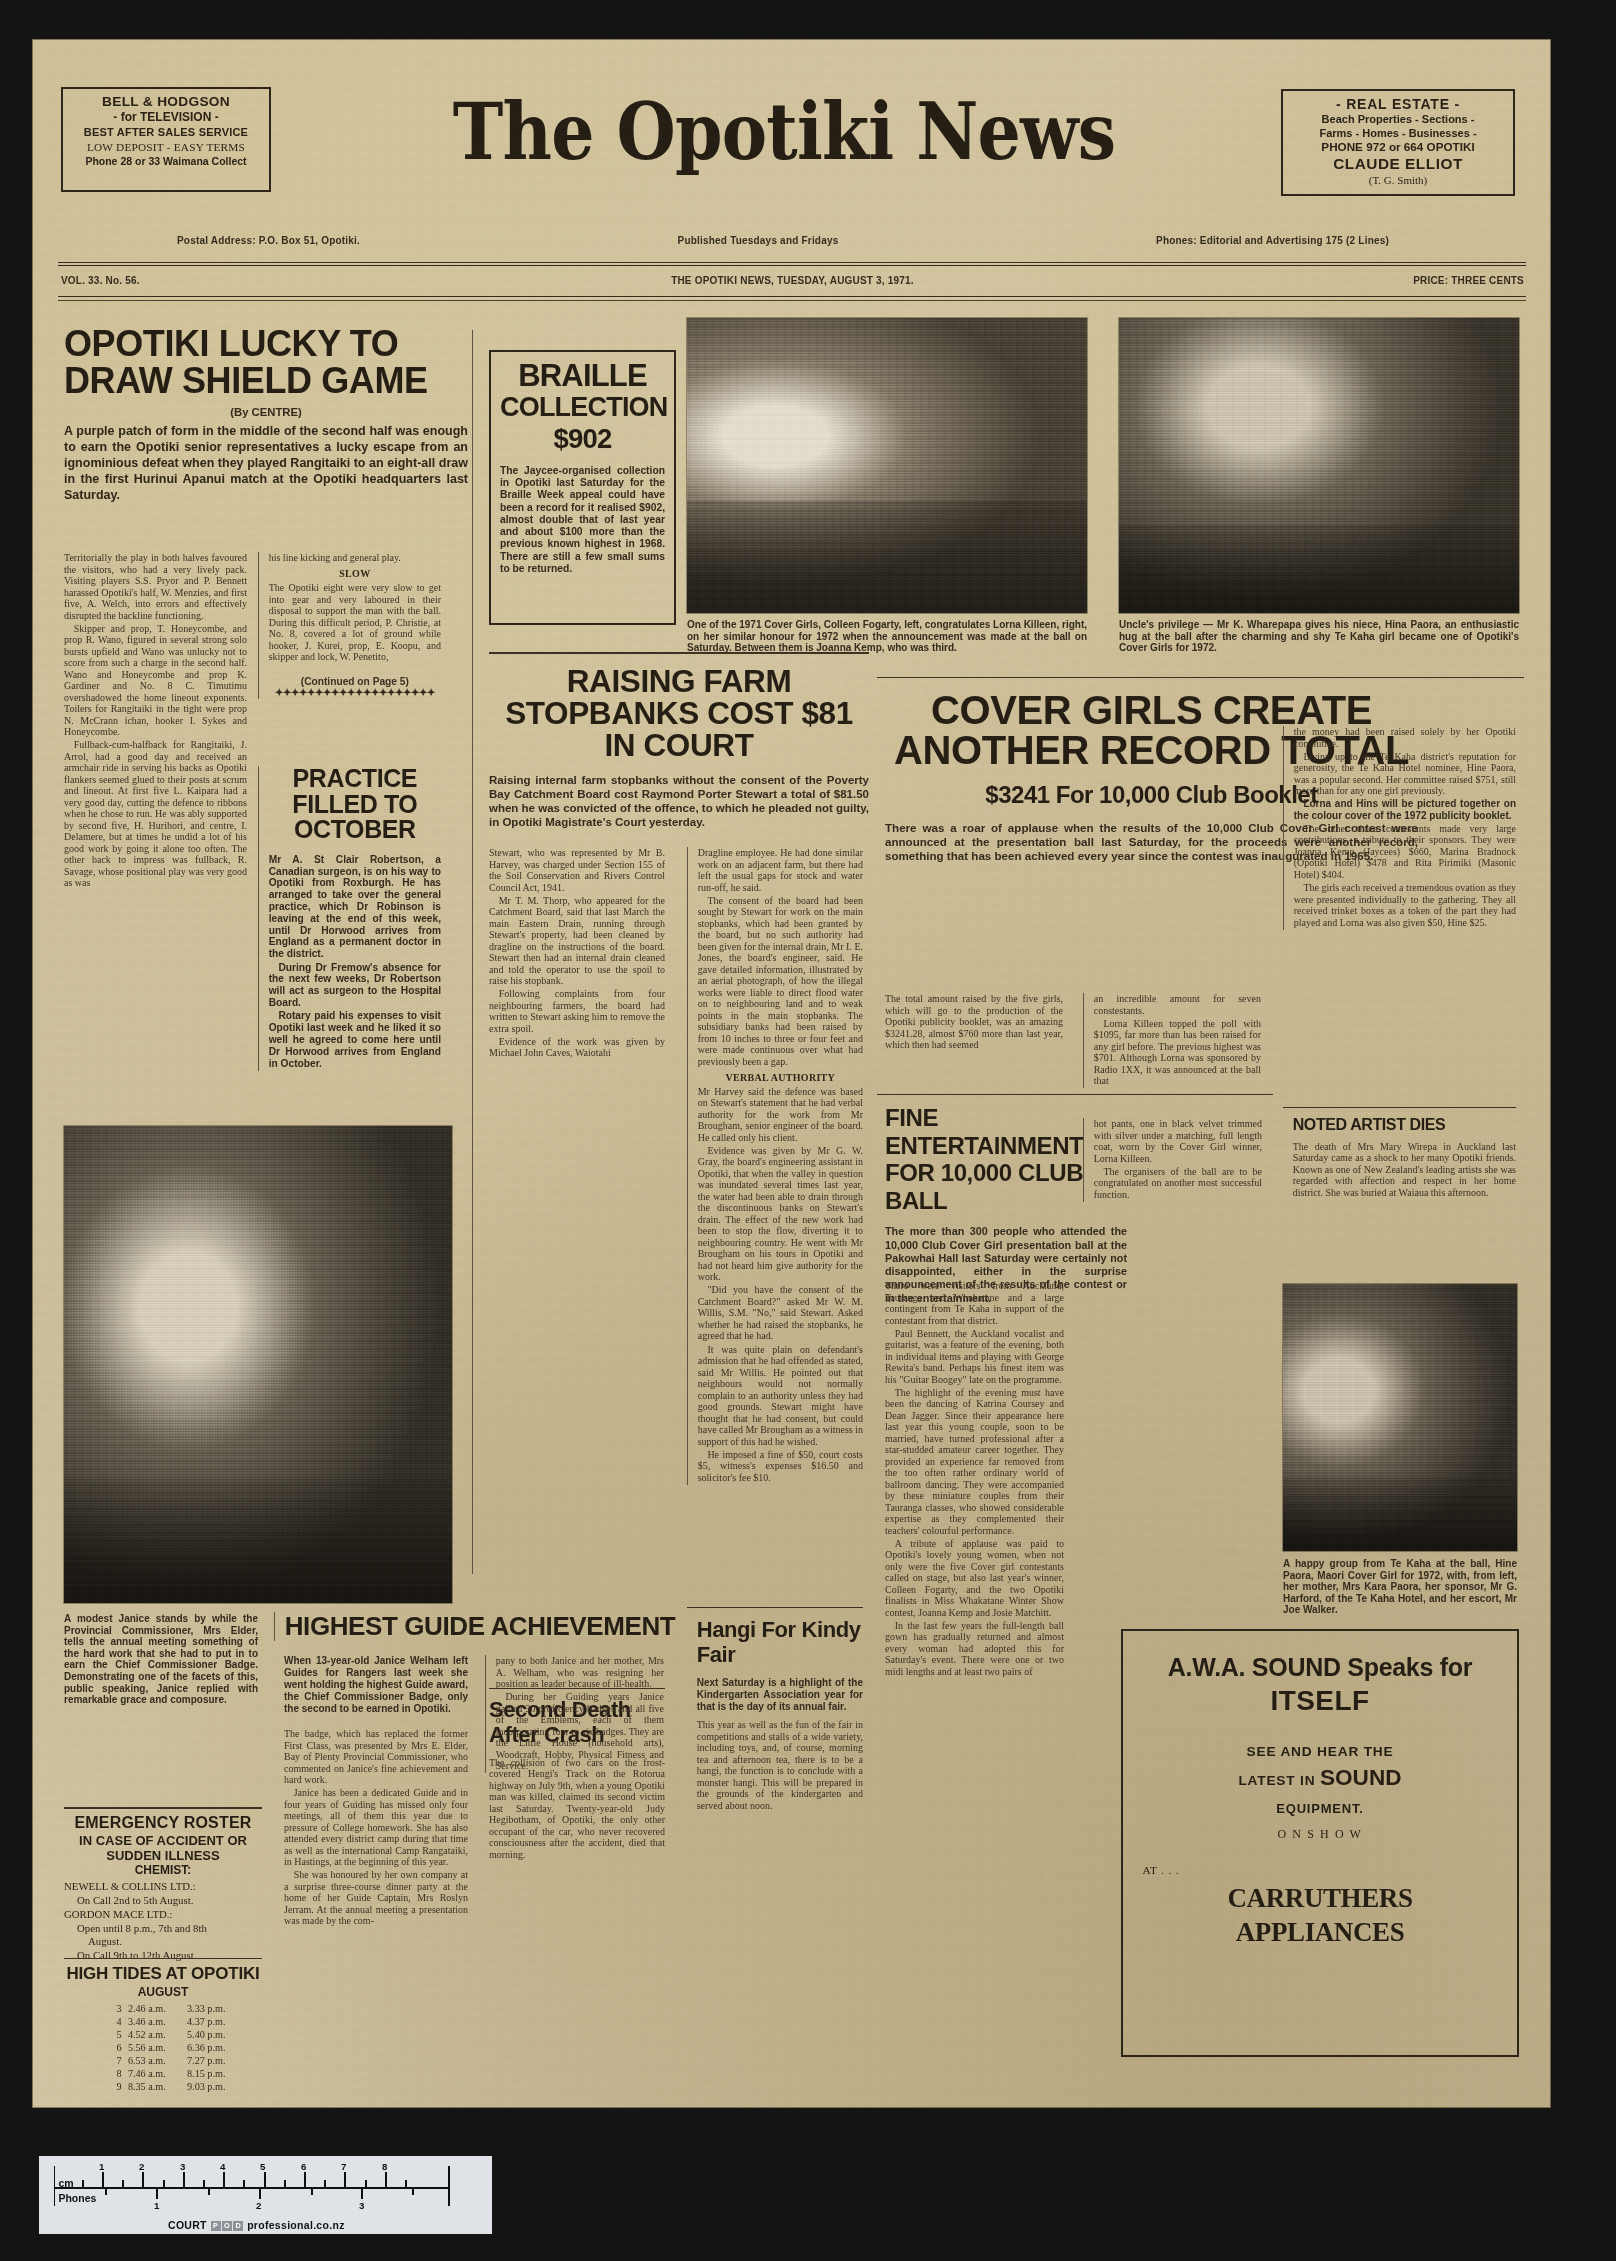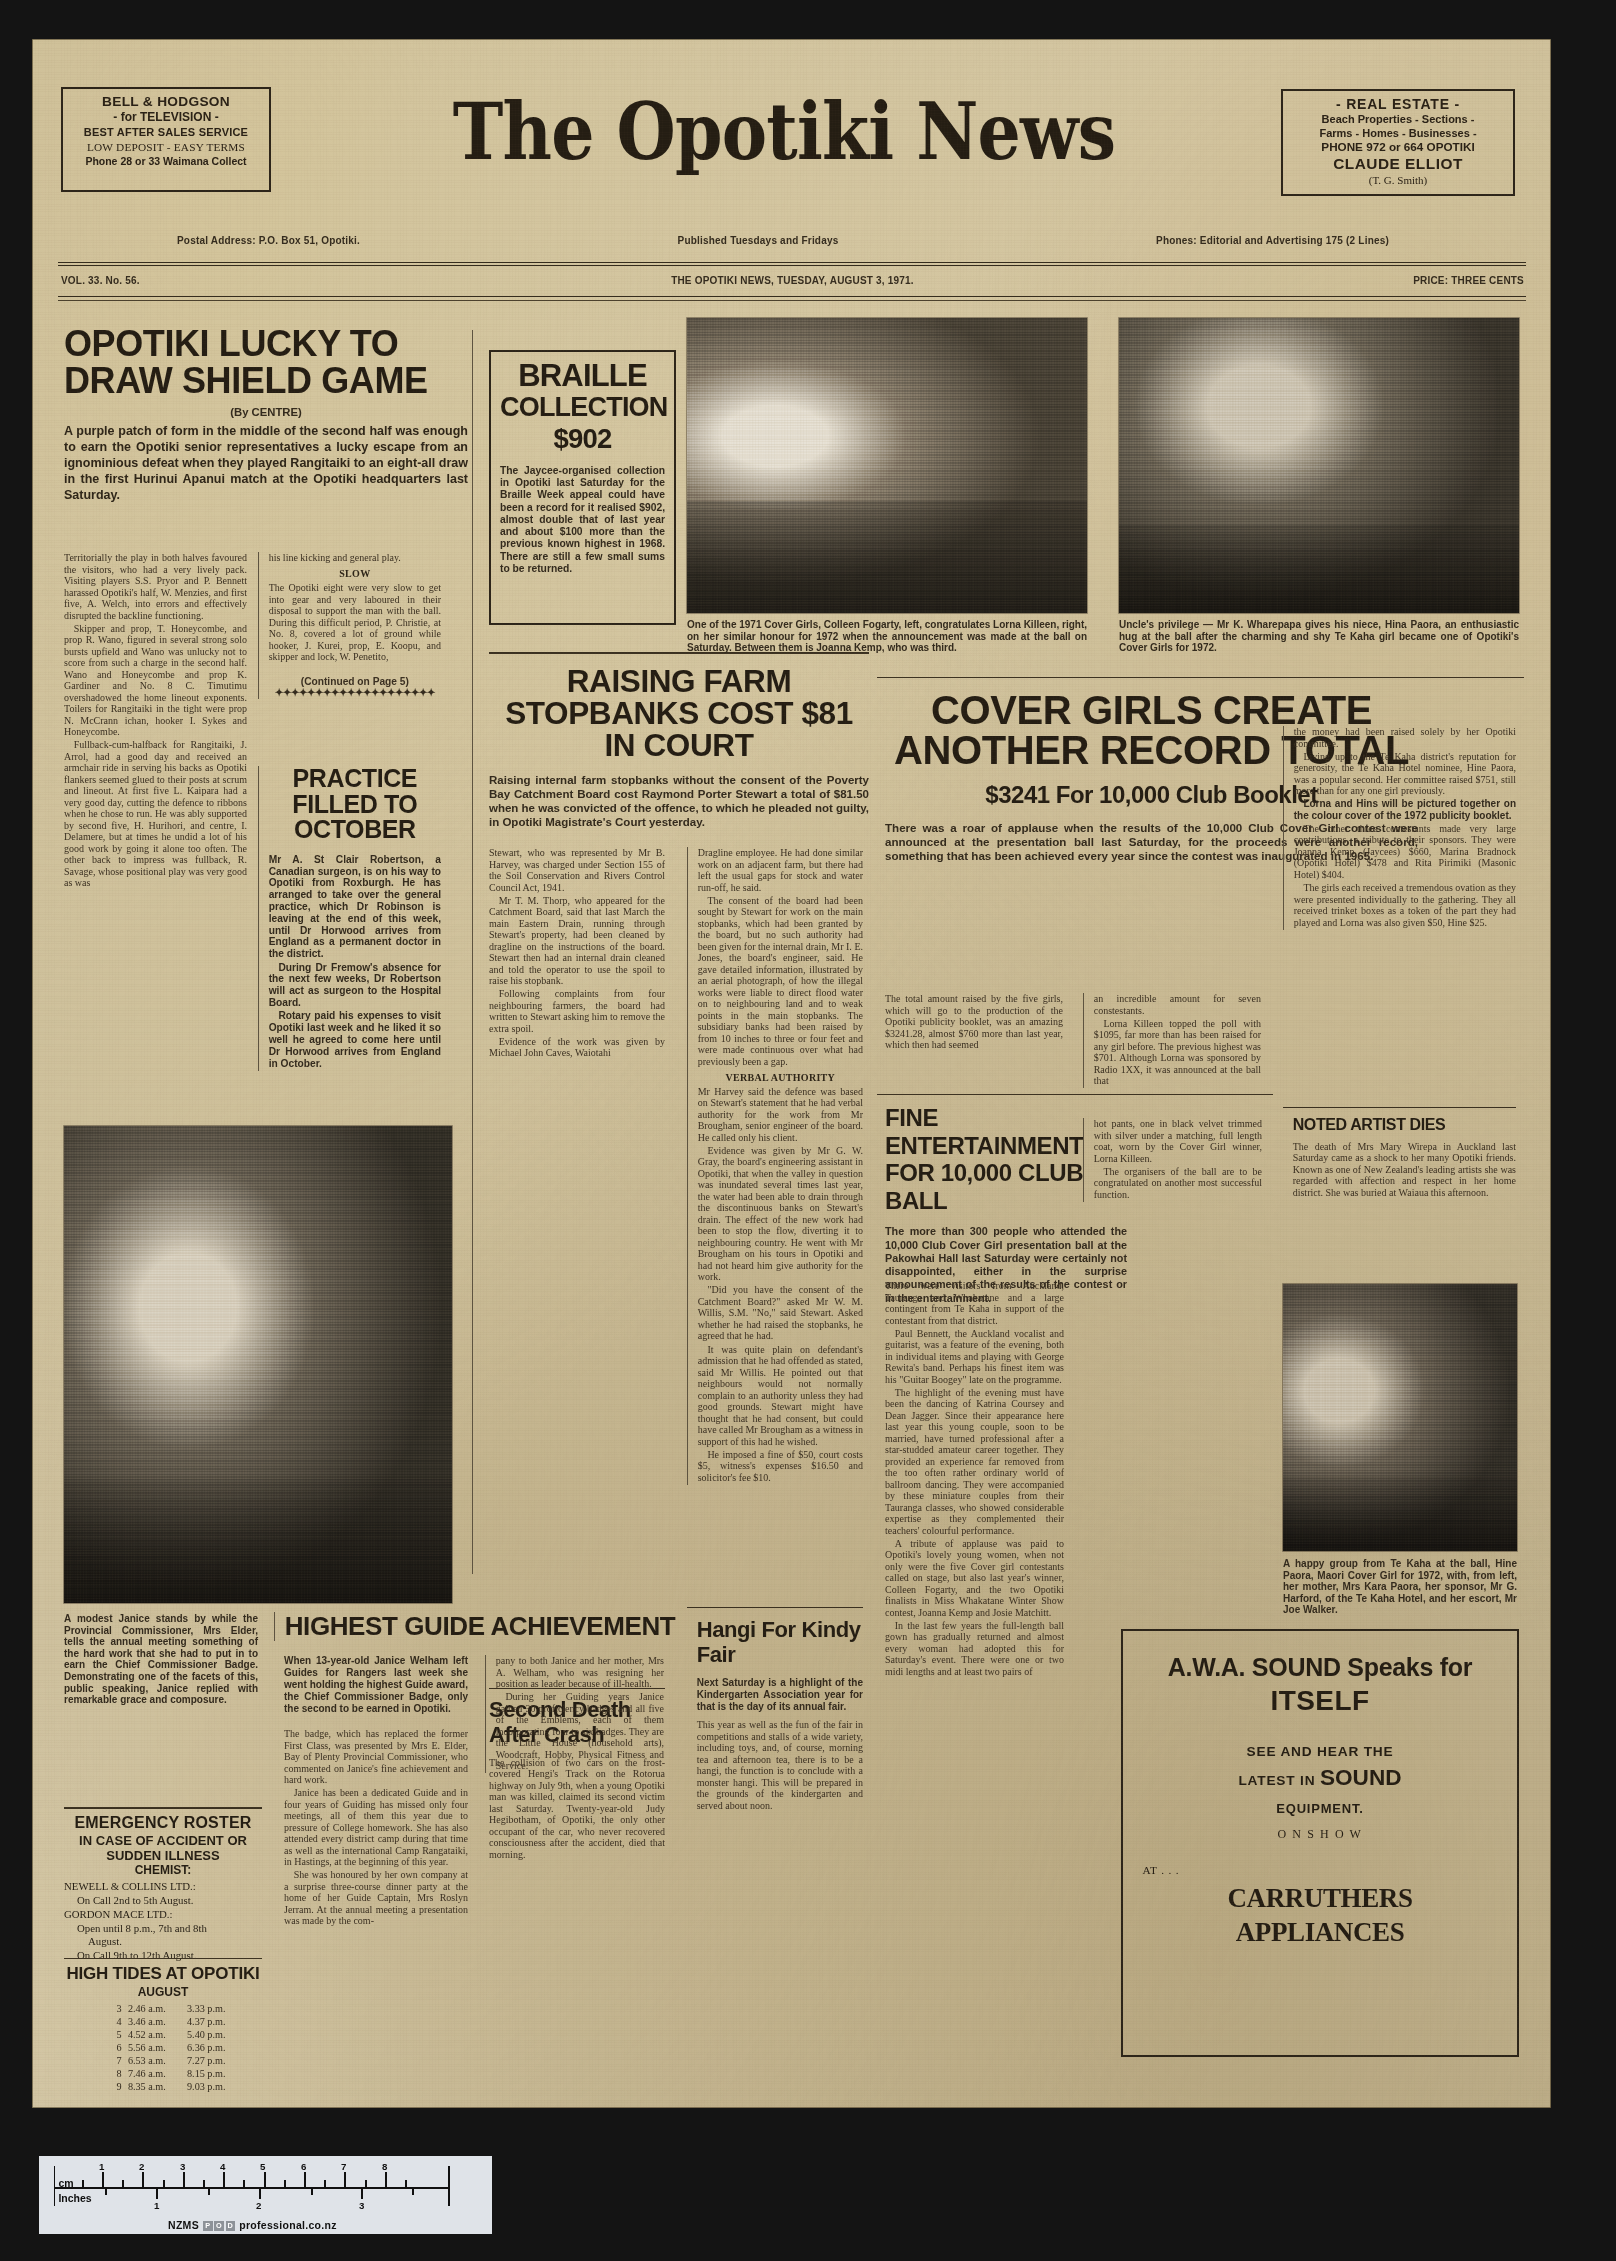--- a/index.html
+++ b/index.html
@@ -460,21 +460,21 @@
 </div>
 </div>
 
 <div id="ruler">
 
   <div class="tick" style="left:14.5px;top:9.7px;width:1.6px;height:40px;"></div>
   <div class="tick" style="left:14.5px;top:31px;width:396px;height:1.6px;"></div>
   <div class="tick" style="left:409px;top:9.7px;width:1.6px;height:40px;"></div>
 
   <span class="lbl" style="left:19.4px;top:21px;">cm</span>
-  <span class="lbl" style="left:19.4px;top:36px;">Inches</span>
+  <span class="lbl" style="left:19.4px;top:36px;">Phones</span>
 
   <div class="tick" style="left:63px;top:16px;width:1.6px;height:14.5px;"></div>
   <div class="tick" style="left:103px;top:16px;width:1.6px;height:14.5px;"></div>
   <div class="tick" style="left:144px;top:16px;width:1.6px;height:14.5px;"></div>
   <div class="tick" style="left:184px;top:16px;width:1.6px;height:14.5px;"></div>
   <div class="tick" style="left:225px;top:16px;width:1.6px;height:14.5px;"></div>
   <div class="tick" style="left:265px;top:16px;width:1.6px;height:14.5px;"></div>
   <div class="tick" style="left:305px;top:16px;width:1.6px;height:14.5px;"></div>
   <div class="tick" style="left:346px;top:16px;width:1.6px;height:14.5px;"></div>
 
@@ -503,20 +503,20 @@
   <div class="tick" style="left:66px;top:32px;width:1.6px;height:6.5px;"></div>
   <div class="tick" style="left:169px;top:32px;width:1.6px;height:6.5px;"></div>
   <div class="tick" style="left:272px;top:32px;width:1.6px;height:6.5px;"></div>
   <div class="tick" style="left:373px;top:32px;width:1.6px;height:6.5px;"></div>
 
   <span class="num" style="left:115px;top:44px;">1</span>
   <span class="num" style="left:217px;top:44px;">2</span>
   <span class="num" style="left:320px;top:44px;">3</span>
 
   <div class="brand">
-    <span>NZMS</span>
+    <span>COURT</span>
     <span class="boxes">
       <span>P</span><span>O</span><span>D</span>
     </span>
     <span>professional.co.nz</span>
   </div>
 </div>
 
 
 </body></html>

